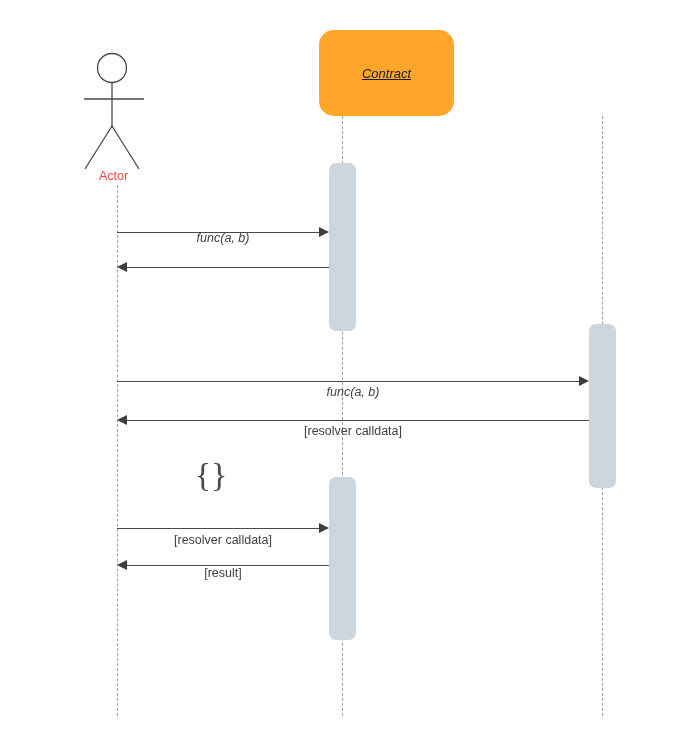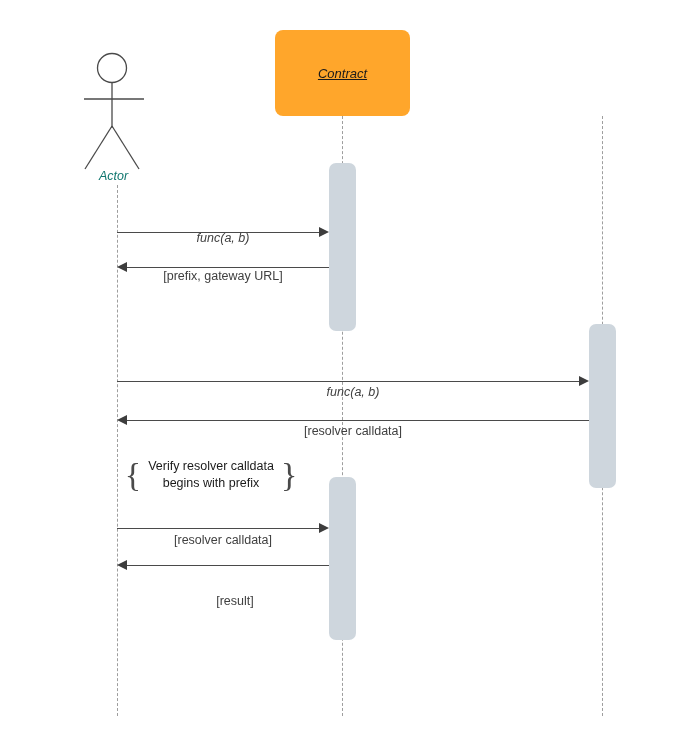--- a/index.html
+++ b/index.html
@@ -14,25 +14,26 @@
     overflow: hidden;
   }
   #canvas {
     position: relative;
     width: 700px;
     height: 736px;
     background: #ffffff;
   }
   .participant-box {
     position: absolute;
-    border-radius: 8px;
+    border-radius: 15px;
     box-sizing: border-box;
     display: flex;
     align-items: center;
     justify-content: center;
+    margin-left: 44px;
   }
   .participant-label {
     font-size: 13px;
     font-style: italic;
     text-decoration: underline;
     color: #1a1a1a;
     font-family: "Liberation Sans", sans-serif;
     white-space: nowrap;
   }
   .lifeline {
@@ -42,22 +43,21 @@
   }
   .activation {
     position: absolute;
     border-radius: 7px;
     background: #ced6dd;
     box-sizing: border-box;
   }
   .actor-label {
     position: absolute;
     font-size: 12.5px;
-    font-style: italic;
-    color: #0f766e;
+    color: #ef4444;
     white-space: nowrap;
   }
   .msg-line {
     position: absolute;
     height: 0;
     border-top: 1.3px solid #4a4a4a;
   }
   .arrowhead {
     position: absolute;
     width: 0;
@@ -135,40 +135,35 @@
   <div class="activation" style="left:329px; top:163px; width:27px; height:168px;"></div>
   <div class="activation" style="left:589px; top:324px; width:27px; height:164px;"></div>
   <div class="activation" style="left:329px; top:477px; width:27px; height:163px;"></div>
 
   <div class="msg-line" style="left:117px; top:232px; width:202px;"></div>
   <div class="arrowhead right" style="left:319px; top:227px;"></div>
   <div class="msg-label italic" style="left:117px; top:231px; width:212px;">func(a, b)</div>
 
   <div class="msg-line" style="left:127px; top:267px; width:202px;"></div>
   <div class="arrowhead left" style="left:117px; top:262px;"></div>
-  <div class="msg-label" style="left:117px; top:269px; width:212px;">[prefix, gateway URL]</div>
 
   <div class="msg-line" style="left:117px; top:381px; width:462px;"></div>
   <div class="arrowhead right" style="left:579px; top:376px;"></div>
   <div class="msg-label italic" style="left:117px; top:385px; width:472px;">func(a, b)</div>
 
   <div class="msg-line" style="left:127px; top:420px; width:462px;"></div>
   <div class="arrowhead left" style="left:117px; top:415px;"></div>
   <div class="msg-label" style="left:117px; top:424px; width:472px;">[resolver calldata]</div>
 
   <div class="note-wrap" style="left:126px; top:452px; width:170px; height:46px;">
     <span class="brace">{</span>
-    <span class="note-text">
-      <span>Verify resolver calldata</span><br>
-      <span>begins with prefix</span>
-    </span>
     <span class="brace">}</span>
   </div>
 
   <div class="msg-line" style="left:117px; top:528px; width:202px;"></div>
   <div class="arrowhead right" style="left:319px; top:523px;"></div>
   <div class="msg-label" style="left:117px; top:533px; width:212px;">[resolver calldata]</div>
 
   <div class="msg-line" style="left:127px; top:565px; width:202px;"></div>
   <div class="arrowhead left" style="left:117px; top:560px;"></div>
-  <div class="msg-label" style="left:117px; top:594px; width:212px;margin-left:12px;">[result]</div>
+  <div class="msg-label" style="left:117px; top:566px; width:212px;">[result]</div>
 
 </div>
 
 </body></html>

